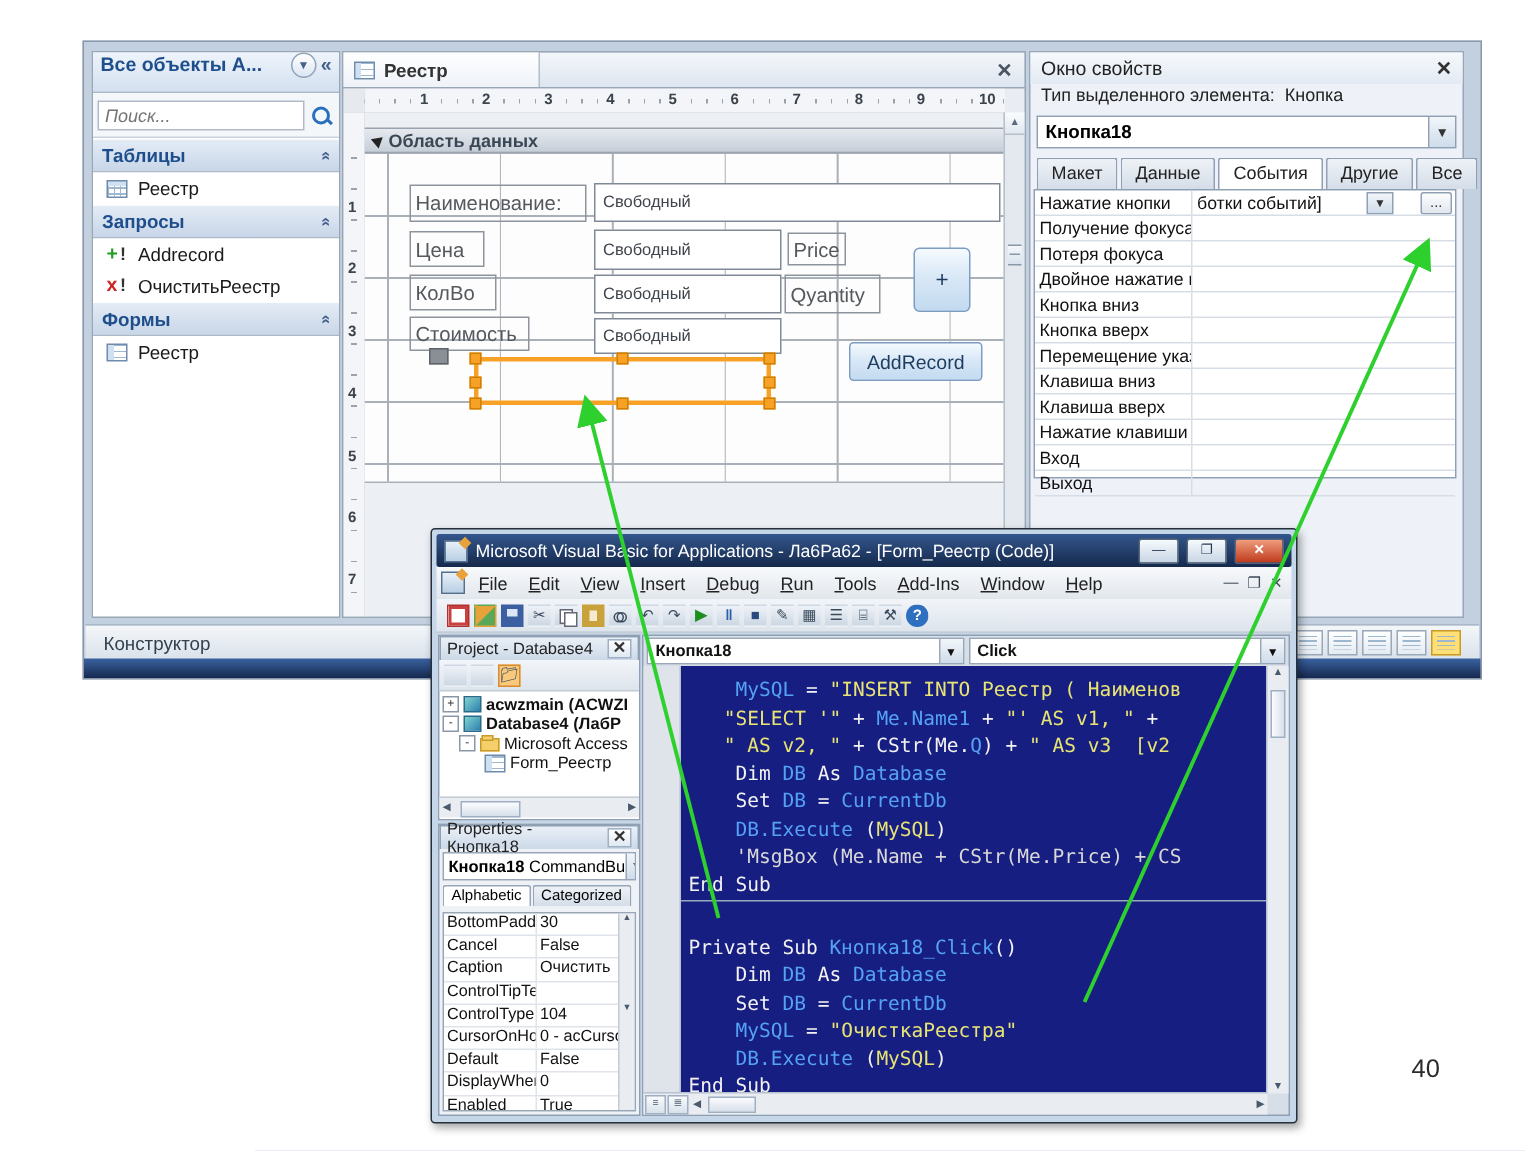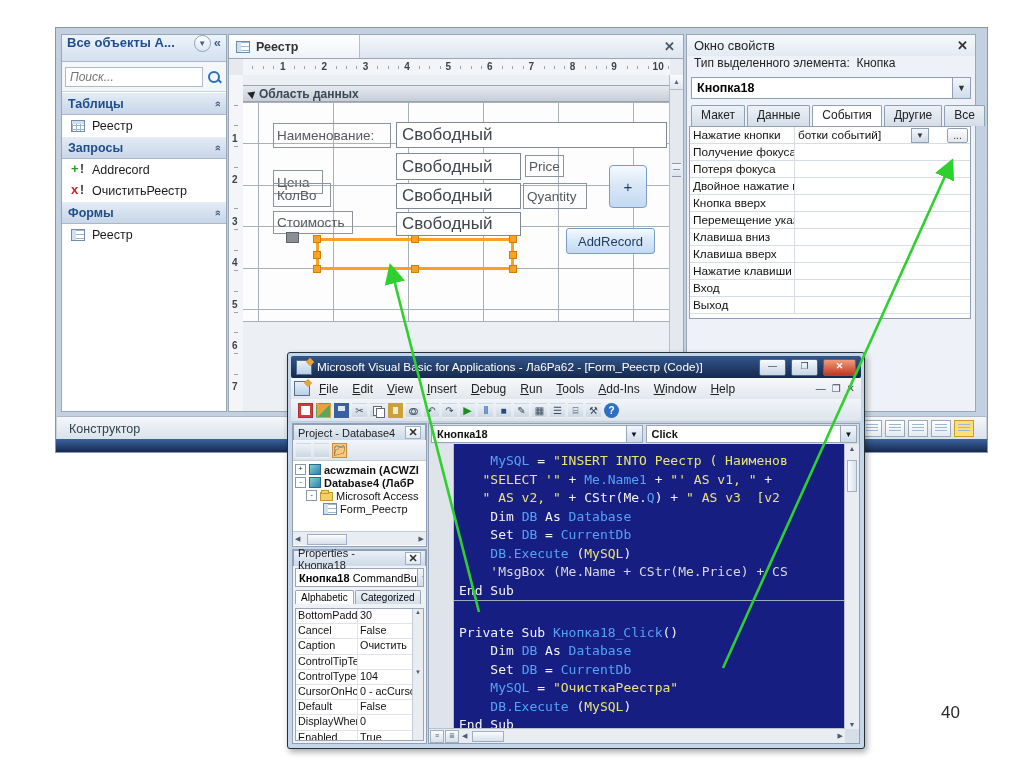--- a/index.html
+++ b/index.html
@@ -41,21 +41,21 @@
   .corner{position:absolute;left:0;top:0;width:14px;height:16px;background:#e6eaef;border-right:1px solid #b6bec8;border-bottom:1px solid #b6bec8;}
   .hruler{position:absolute;left:14px;top:0;right:13px;height:16px;background:#f3f5f8;border-bottom:1px solid #b6bec8;background-image:repeating-linear-gradient(90deg,transparent 0 9.4px,#9aa2ac 9.4px 10.4px);background-size:100% 3px;background-position:0 7px;background-repeat:no-repeat;}
   .hruler .rn{position:absolute;top:2px;font-size:10px;font-weight:bold;color:#3c434b;background:#f3f5f8;padding:0 1px;}
   .vruler{position:absolute;left:0;top:16px;width:14px;bottom:0;background:#f3f5f8;border-right:1px solid #b6bec8;background-image:repeating-linear-gradient(180deg,transparent 0 19.7px,#9aa2ac 19.7px 20.7px);background-size:4px 100%;background-position:5px 10px;background-repeat:no-repeat;}
   .vruler .rn{position:absolute;left:3px;font-size:10px;font-weight:bold;color:#3c434b;background:#f3f5f8;}
   .canvas{position:absolute;left:14px;top:16px;right:13px;bottom:0;background:#eceff4;overflow:hidden;}
   .section-bar{position:absolute;left:0;top:10px;height:17px;width:100%;background:linear-gradient(#e6eaef,#c6ced8);border-top:1px solid #9aa4b0;border-bottom:1px solid #9aa4b0;display:flex;align-items:center;gap:5px;padding-left:4px;box-sizing:border-box;font-size:12px;font-weight:bold;color:#3a4754;}
   .sec-ico{width:0;height:0;border-top:4px solid transparent;border-bottom:4px solid transparent;border-right:7px solid #222;transform:rotate(20deg);}
   .grid{position:absolute;left:0;top:27px;width:100%;height:219px;background-image:repeating-linear-gradient(90deg,#aab0b8 0 1px,transparent 1px 75px),repeating-linear-gradient(180deg,#aab0b8 0 1px,transparent 1px 41.4px);background-position:15px 0,0 0;background-color:#fdfdfe;border-bottom:1px solid #aab0b8;}
   .ctl-label{position:absolute;border:1px solid #8d949c;color:#55595e;font-size:13.5px;display:flex;align-items:center;padding:0 3px;box-sizing:border-box;background:transparent;white-space:nowrap;overflow:hidden;}
-  .ctl-text{position:absolute;border:1px solid #7f8a96;background:#fff;color:#3f454c;font-size:17px;display:flex;align-items:center;padding:0 5px;box-sizing:border-box;}
+  .ctl-text{position:absolute;border:1px solid #7f8a96;background:#fff;color:#3f454c;font-size:11px;display:flex;align-items:center;padding:0 5px;box-sizing:border-box;}
   .ctl-btn{position:absolute;background:linear-gradient(#f5fafe,#d9e8f7 45%,#c3daf0);border:1px solid #7c9cc4;border-radius:3px;color:#1e3c5f;font-size:13px;display:flex;align-items:center;justify-content:center;box-sizing:border-box;}
   .sel-frame{position:absolute;border:3px solid #f7a227;box-sizing:content-box;}
   .hdl{position:absolute;width:6px;height:6px;background:#f7a227;border:1px solid #d07f00;}
   .move-hdl{position:absolute;width:11px;height:9px;background:#8a8f96;border:1px solid #5f646b;}
   .vsb{position:absolute;right:0;top:16px;width:13px;bottom:0;background:#e4e9ef;border-left:1px solid #b6bec8;}
   .vsb .up{position:absolute;top:0;left:0;right:0;height:14px;background:linear-gradient(#fbfcfe,#dfe7f0);border-bottom:1px solid #b6bec8;color:#5a6a80;font-size:7px;text-align:center;line-height:14px;}
   .vsb .grip{position:absolute;top:88px;left:2px;right:2px;height:12px;border-top:1px solid #8a97a8;border-bottom:1px solid #8a97a8;background:linear-gradient(#f5f8fb,#d8e2ee);}
   .vsb .grip::before{content:"";position:absolute;left:1px;right:1px;top:5px;border-top:1px solid #8a97a8;}
   
   .acc-props{position:absolute;left:630px;top:6px;width:290px;height:378px;background:#eef2f8;border:1px solid #99a6b5;box-sizing:border-box;}
@@ -240,21 +240,21 @@
         <div class="canvas">
           <div class="section-bar">
             <span class="sec-ico"></span>
             <span>Область данных</span>
           </div>
           <div class="grid"></div>
 
           <div class="ctl-label" style="left:30px;top:48px;width:118px;height:25px;">Наименование:</div>
           <div class="ctl-text" style="left:153px;top:47px;width:271px;height:26px;">Свободный</div>
 
-          <div class="ctl-label" style="left:30px;top:79px;width:50px;height:24px;margin-top:16px;">Цена</div>
+          <div class="ctl-label" style="left:30px;top:79px;width:50px;height:24px;">Цена</div>
           <div class="ctl-text" style="left:153px;top:78px;width:125px;height:27px;">Свободный</div>
           <div class="ctl-label" style="left:282px;top:80px;width:39px;height:22px;">Price</div>
 
           <div class="ctl-label" style="left:30px;top:108px;width:58px;height:24px;">КолВо</div>
           <div class="ctl-text" style="left:153px;top:108px;width:125px;height:26px;">Свободный</div>
           <div class="ctl-label" style="left:280px;top:108px;width:64px;height:26px;">Qyantity</div>
           <div class="ctl-btn" style="left:366px;top:90px;width:38px;height:43px;border-radius:4px;font-size:15px;">+</div>
 
           <div class="ctl-label" style="left:30px;top:136px;width:80px;height:23px;">Стоимость</div>
           <div class="ctl-text" style="left:153px;top:137px;width:125px;height:24px;">Свободный</div>
@@ -316,20 +316,26 @@
             </div>
           </div>
           <div class="ps-row">
             <div class="lbl">Потеря фокуса</div>
             <div class="val">
               <span class="valtext"></span>
             </div>
           </div>
           <div class="ps-row">
             <div class="lbl">Двойное нажатие кн</div>
+            <div class="val">
+              <span class="valtext"></span>
+            </div>
+          </div>
+          <div class="ps-row">
+            <div class="lbl">Кнопка вниз</div>
             <div class="val">
               <span class="valtext"></span>
             </div>
           </div>
           <div class="ps-row">
             <div class="lbl">Кнопка вверх</div>
             <div class="val">
               <span class="valtext"></span>
             </div>
           </div>

